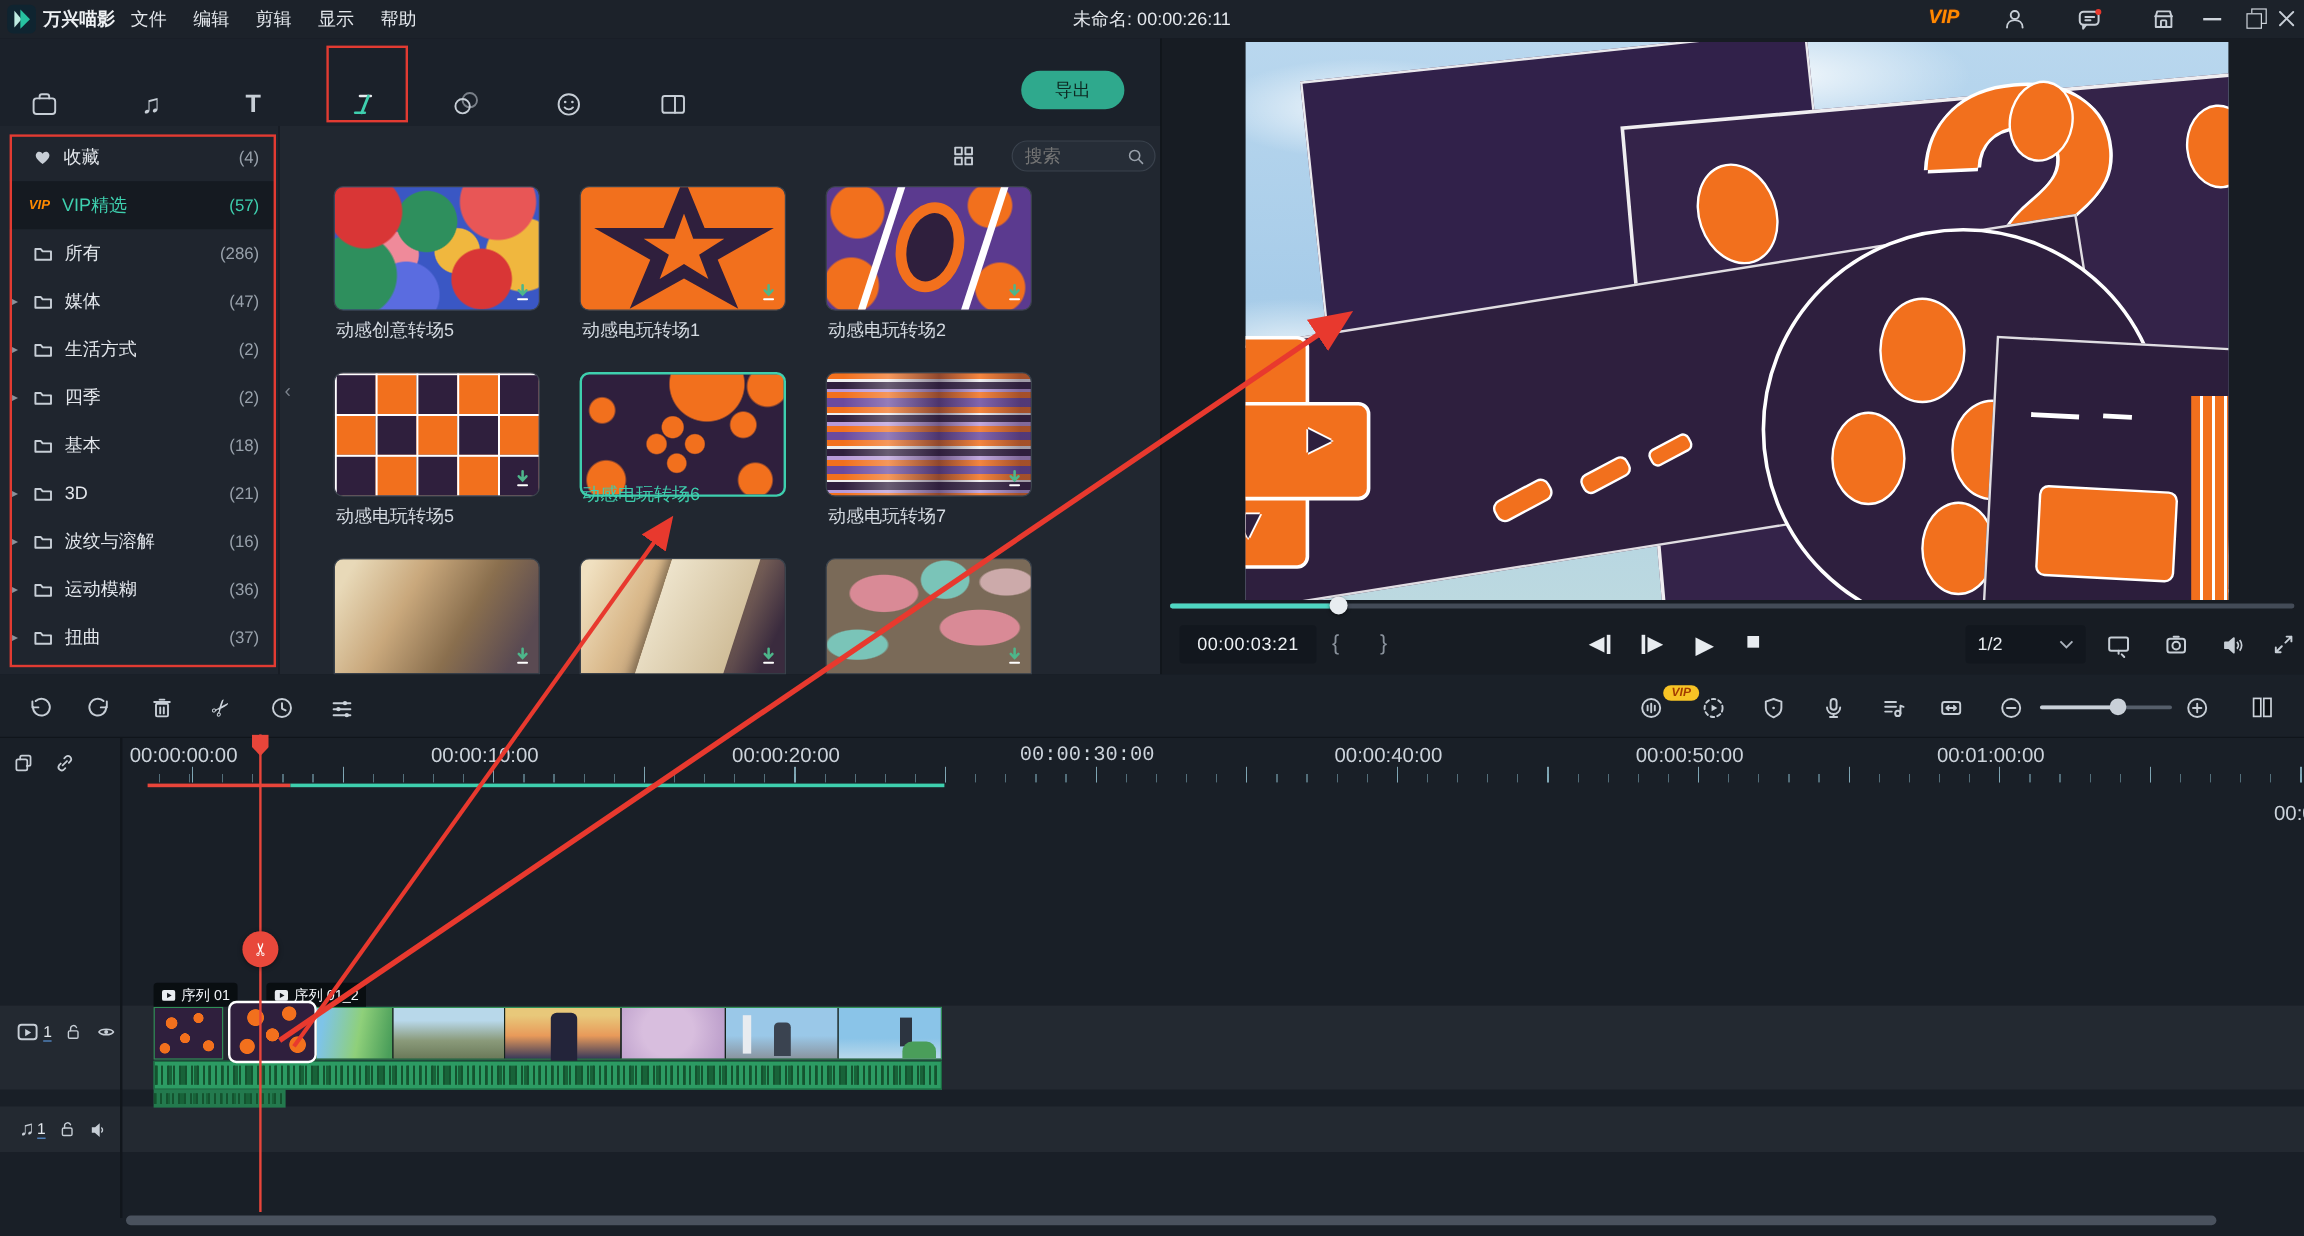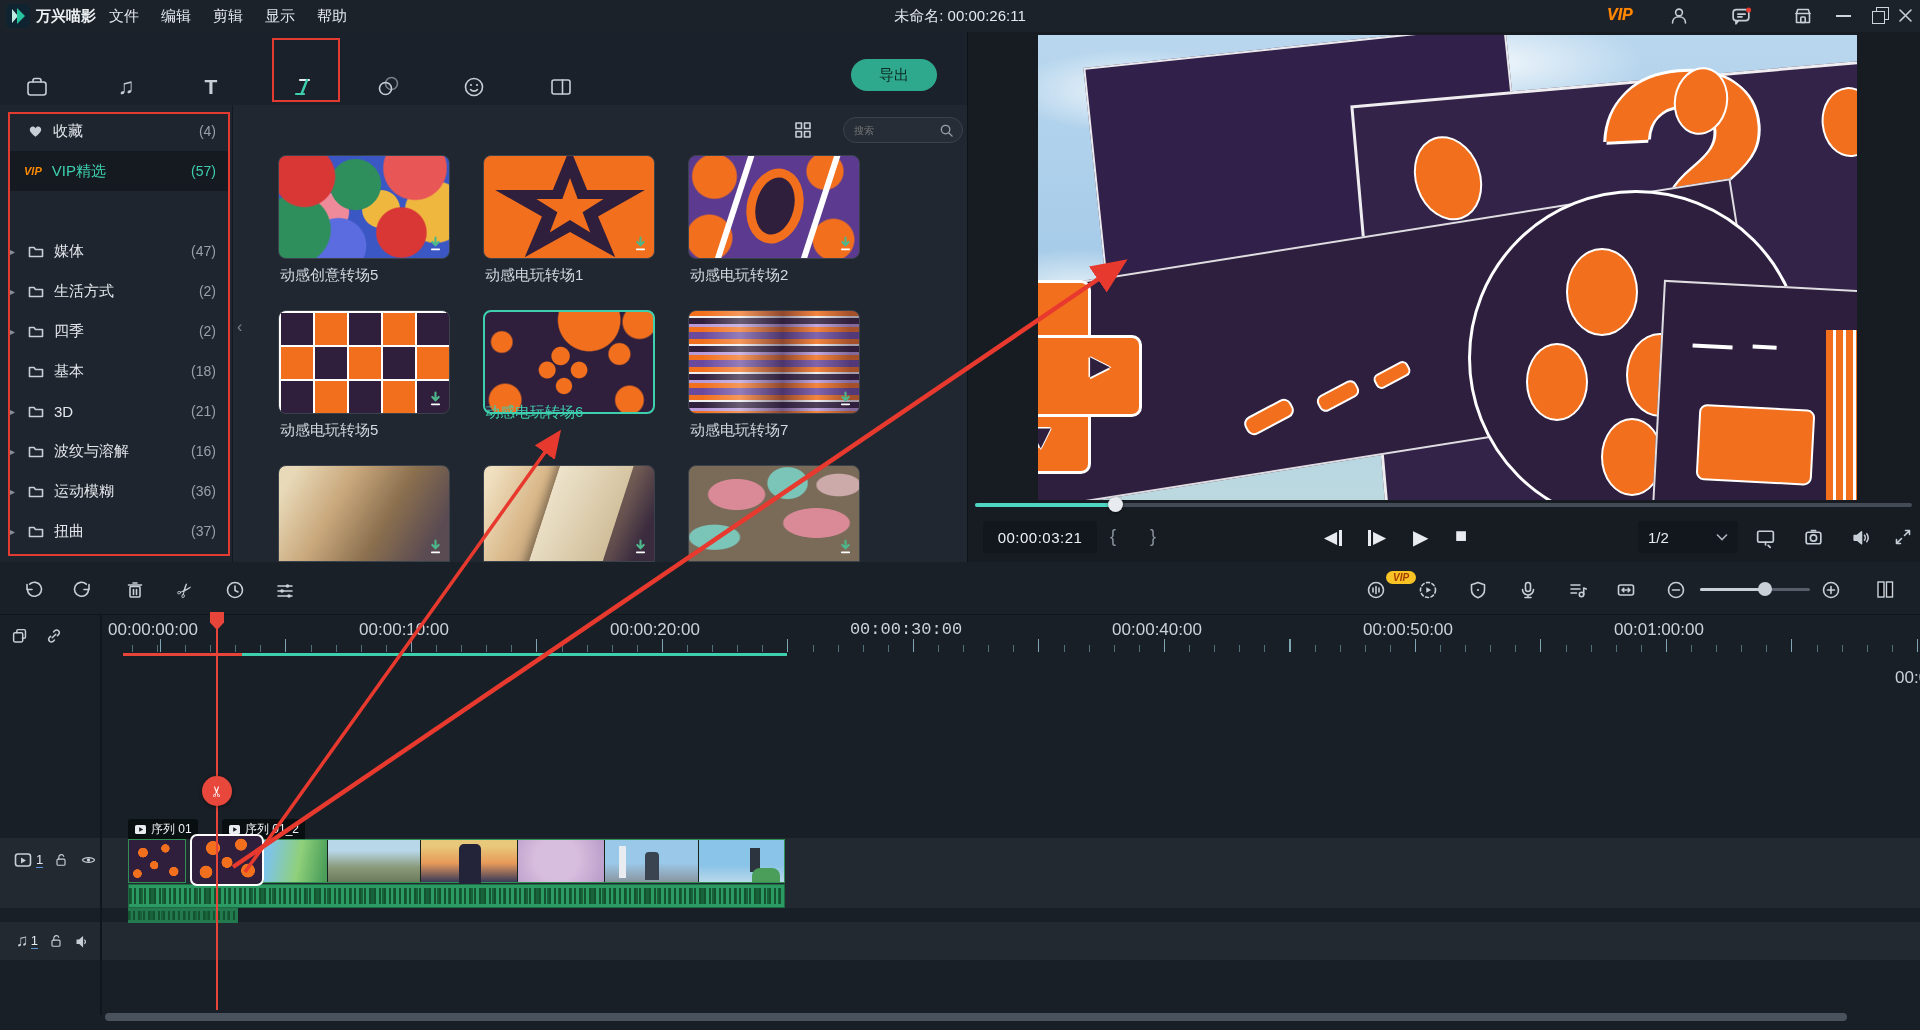--- a/index.html
+++ b/index.html
@@ -143,20 +143,27 @@
         <path d="M8 13 C2 8.5 1 5.5 2.6 3.4 C4.2 1.4 7 2 8 4 C9 2 11.8 1.4 13.4 3.4 C15 5.5 14 8.5 8 13 Z" fill="#c7ced6"></path>
       </svg>
     <span class="lbl">收藏</span>
     <span class="cnt">(4)</span>
   </div>
   <div class="side-item" style="top:151px;background:#151a21;">
     <span style="margin-left:16px;font:italic 800 11px 'Liberation Sans',sans-serif;color:#ff8a00;">VIP</span>
     <span class="lbl" style="color:#3ecfae;">VIP精选</span>
     <span class="cnt" style="color:#3ecfae;">(57)</span>
   </div>
+  <div class="side-item" style="top:191px;">
+    <svg style="margin-left:20px;" width="16" height="13" viewBox="0 0 16 13" class="sv" stroke-width="1.2">
+        <path d="M1.5 2.5 h4.5 l1.5 2 h7 v7 h-13 z"></path>
+      </svg>
+    <span class="lbl">所有</span>
+    <span class="cnt">(286)</span>
+  </div>
   <div class="side-item" style="top:231px;">
     <span class="exp">▸</span>
     <svg style="margin-left:20px;" width="16" height="13" viewBox="0 0 16 13" class="sv" stroke-width="1.2">
         <path d="M1.5 2.5 h4.5 l1.5 2 h7 v7 h-13 z"></path>
       </svg>
     <span class="lbl">媒体</span>
     <span class="cnt">(47)</span>
   </div>
   <div class="side-item" style="top:271px;">
     <span class="exp">▸</span>
@@ -218,21 +225,21 @@
 
   <div class="a" style="left:793px;top:120px;">
     <svg width="20" height="20" viewBox="0 0 20 20" class="sv" stroke-width="1.5">
         <rect x="3" y="3" width="5.5" height="5.5"></rect>
         <rect x="11.5" y="3" width="5.5" height="5.5"></rect>
         <rect x="3" y="11.5" width="5.5" height="5.5"></rect>
         <rect x="11.5" y="11.5" width="5.5" height="5.5"></rect>
       </svg>
   </div>
   <div class="a r" style="left:843px;top:117px;width:120px;height:26px;border-radius:13px;background:#262d37;border:1px solid #3a424d;box-sizing:border-box;padding:0 8px;">
-    <input style="flex: 1 1 0%; min-width: 0px; background: transparent; border: none; color: rgb(207, 213, 220); font-size: 10px; font-family: inherit;" placeholder="搜索">
+    <input style="flex: 1 1 0%; min-width: 0px; background: transparent; border: none; color: rgb(207, 213, 220); font-size: 15px; font-family: inherit;" placeholder="搜索">
     <svg width="15" height="15" viewBox="0 0 16 16" fill="none" stroke="#98a0aa" stroke-width="1.4" stroke-linecap="round">
         <circle cx="7" cy="7" r="4.5"></circle>
         <line x1="10.6" y1="10.6" x2="14" y2="14"></line>
       </svg>
   </div>
 
   <div class="thumb" style="left:278px;top:155px;background:#3a57c4;background-image:
       radial-gradient(circle at 15% 20%,#d93636 0 18%,transparent 19%),radial-gradient(circle at 80% 12%,#e85656 0 19%,transparent 20%),
       radial-gradient(circle at 45% 28%,#2e8f5d 0 21%,transparent 22%),radial-gradient(circle at 10% 72%,#2e8f5d 0 20%,transparent 21%),
       radial-gradient(circle at 72% 75%,#d93636 0 17%,transparent 18%),radial-gradient(circle at 92% 55%,#f0b73e 0 18%,transparent 19%),

